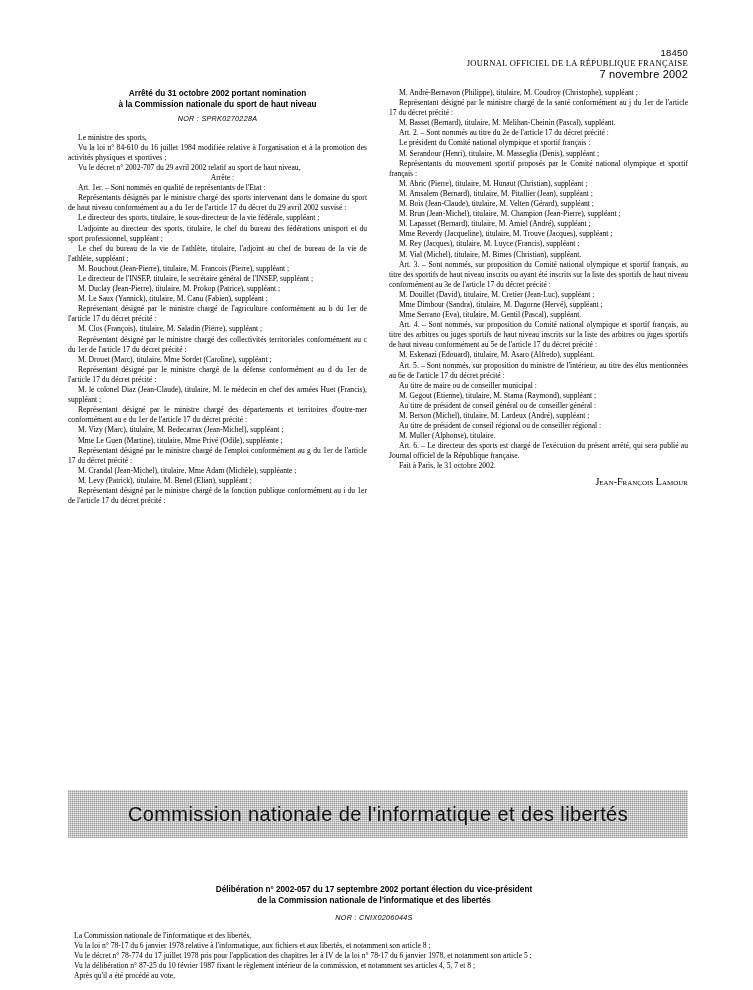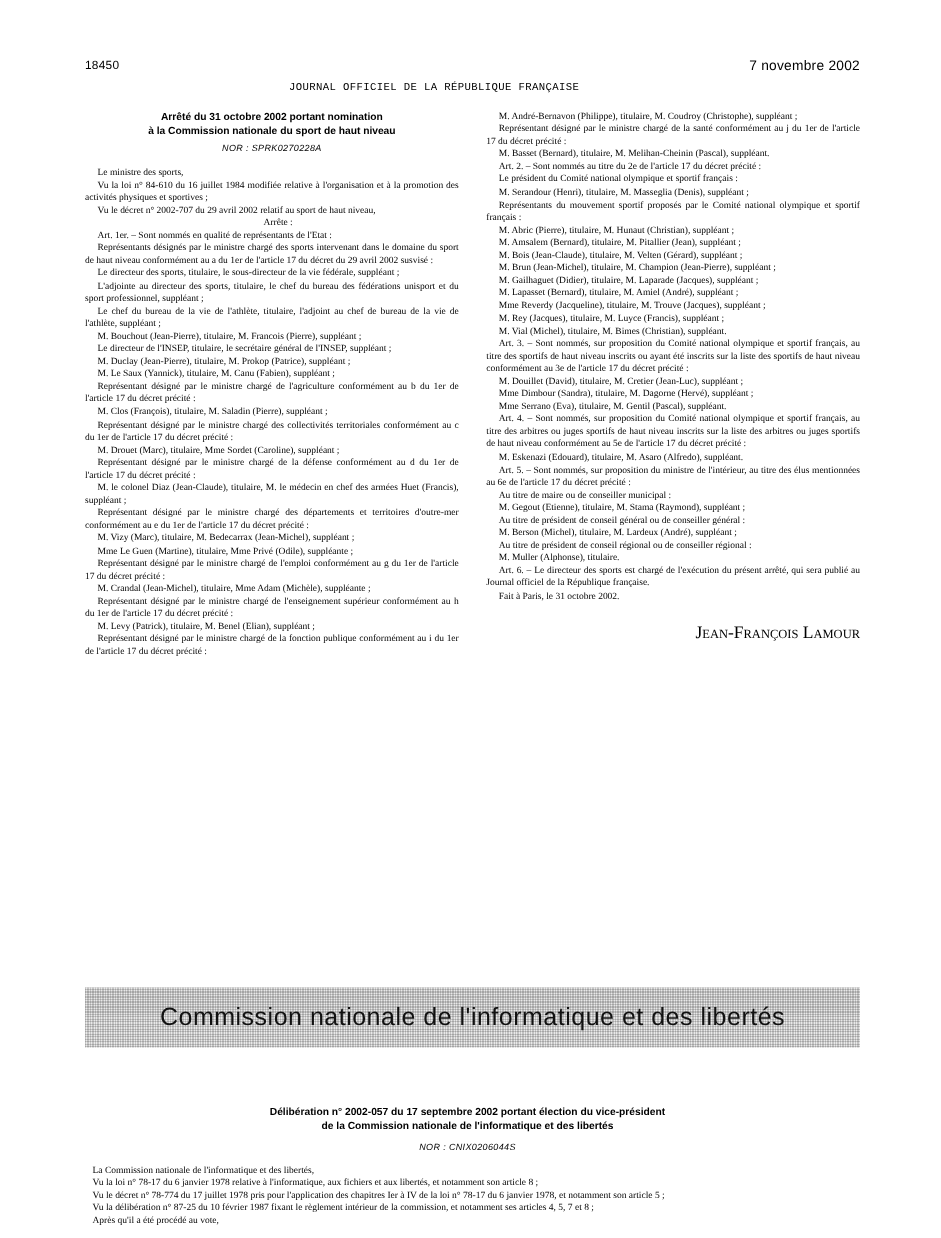--- a/index.html
+++ b/index.html
@@ -22,34 +22,34 @@
     height: 990px;
     background: #fff;
   }
   
   .header {
     position: absolute;
     left: 68px;
     top: 47px;
     width: 620px;
     display: flex;
-    align-items: flex-start;
+    align-items: flex-end;
     justify-content: space-between;
     font-size: 8.5px;
     letter-spacing: .2px;
+    flex-direction: column;
   }
   .header .folio {
     font-size: 9.5px;
     font-family: "Liberation Sans", sans-serif;
   }
   .header .center {
     font-size: 8.5px;
-    font-family: Liberation Mono, monospace;
+    font-family: Liberation Serif, serif;
     letter-spacing: .3px;
-    margin-top: 18px;
   }
   .header .date {
     font-size: 11px;
     font-family: "Liberation Sans", sans-serif;
   }
   
   .columns {
     position: absolute;
     left: 68px;
     top: 88px;
@@ -85,23 +85,23 @@
     letter-spacing: .3px;
     margin-bottom: 9px;
   }
   .arrete-line {
     text-align: center;
     margin: 6px 0 5px 0;
     text-indent: 0;
   }
   .signature {
     text-align: right;
-    margin-top: 16px;
+    margin-top: 3px;
     font-variant: small-caps;
-    font-size: 14px;
+    font-size: 10px;
   }
   .fait { text-indent: 10px; margin-top: 7px; }
   
   .banner {
     position: absolute;
     left: 68px;
     top: 790px;
     width: 620px;
     height: 48px;
     background:
@@ -182,39 +182,37 @@
       <p>M. Clos (François), titulaire, M. Saladin (Pierre), suppléant ;</p>
       <p>Représentant désigné par le ministre chargé des collectivités territoriales conformément au c du 1er de l'article 17 du décret précité :</p>
       <p>M. Drouet (Marc), titulaire, Mme Sordet (Caroline), suppléant ;</p>
       <p>Représentant désigné par le ministre chargé de la défense conformément au d du 1er de l'article 17 du décret précité :</p>
       <p>M. le colonel Diaz (Jean-Claude), titulaire, M. le médecin en chef des armées Huet (Francis), suppléant ;</p>
       <p>Représentant désigné par le ministre chargé des départements et territoires d'outre-mer conformément au e du 1er de l'article 17 du décret précité :</p>
       <p>M. Vizy (Marc), titulaire, M. Bedecarrax (Jean-Michel), suppléant ;</p>
       <p>Mme Le Guen (Martine), titulaire, Mme Privé (Odile), suppléante ;</p>
       <p>Représentant désigné par le ministre chargé de l'emploi conformément au g du 1er de l'article 17 du décret précité :</p>
       <p>M. Crandal (Jean-Michel), titulaire, Mme Adam (Michèle), suppléante ;</p>
-      <p>Représentant désigné par le ministre chargé de l'enseignement supérieur conformément au h du 1er de l'article 17 du décret précité :</p>
       <p>M. Levy (Patrick), titulaire, M. Benel (Elian), suppléant ;</p>
       <p>Représentant désigné par le ministre chargé de la fonction publique conformément au i du 1er de l'article 17 du décret précité :</p>
     </div>
 
     <div class="col">
       <p>M. André-Bernavon (Philippe), titulaire, M. Coudroy (Christophe), suppléant ;</p>
       <p>Représentant désigné par le ministre chargé de la santé conformément au j du 1er de l'article 17 du décret précité :</p>
       <p>M. Basset (Bernard), titulaire, M. Melihan-Cheinin (Pascal), suppléant.</p>
 
       <p>Art. 2. – Sont nommés au titre du 2e de l'article 17 du décret précité :</p>
       <p>Le président du Comité national olympique et sportif français :</p>
       <p>M. Serandour (Henri), titulaire, M. Masseglia (Denis), suppléant ;</p>
       <p>Représentants du mouvement sportif proposés par le Comité national olympique et sportif français :</p>
       <p>M. Abric (Pierre), titulaire, M. Hunaut (Christian), suppléant ;</p>
       <p>M. Amsalem (Bernard), titulaire, M. Pitallier (Jean), suppléant ;</p>
       <p>M. Bois (Jean-Claude), titulaire, M. Velten (Gérard), suppléant ;</p>
       <p>M. Brun (Jean-Michel), titulaire, M. Champion (Jean-Pierre), suppléant ;</p>
-      <p>M. Gailhaguet (Didier), titulaire, M. Laparade (Jacques), suppléant ;</p>
       <p>M. Lapasset (Bernard), titulaire, M. Amiel (André), suppléant ;</p>
       <p>Mme Reverdy (Jacqueline), titulaire, M. Trouve (Jacques), suppléant ;</p>
       <p>M. Rey (Jacques), titulaire, M. Luyce (Francis), suppléant ;</p>
       <p>M. Vial (Michel), titulaire, M. Bimes (Christian), suppléant.</p>
 
       <p>Art. 3. – Sont nommés, sur proposition du Comité national olympique et sportif français, au titre des sportifs de haut niveau inscrits ou ayant été inscrits sur la liste des sportifs de haut niveau conformément au 3e de l'article 17 du décret précité :</p>
       <p>M. Douillet (David), titulaire, M. Cretier (Jean-Luc), suppléant ;</p>
       <p>Mme Dimbour (Sandra), titulaire, M. Dagorne (Hervé), suppléant ;</p>
       <p>Mme Serrano (Eva), titulaire, M. Gentil (Pascal), suppléant.</p>
 

